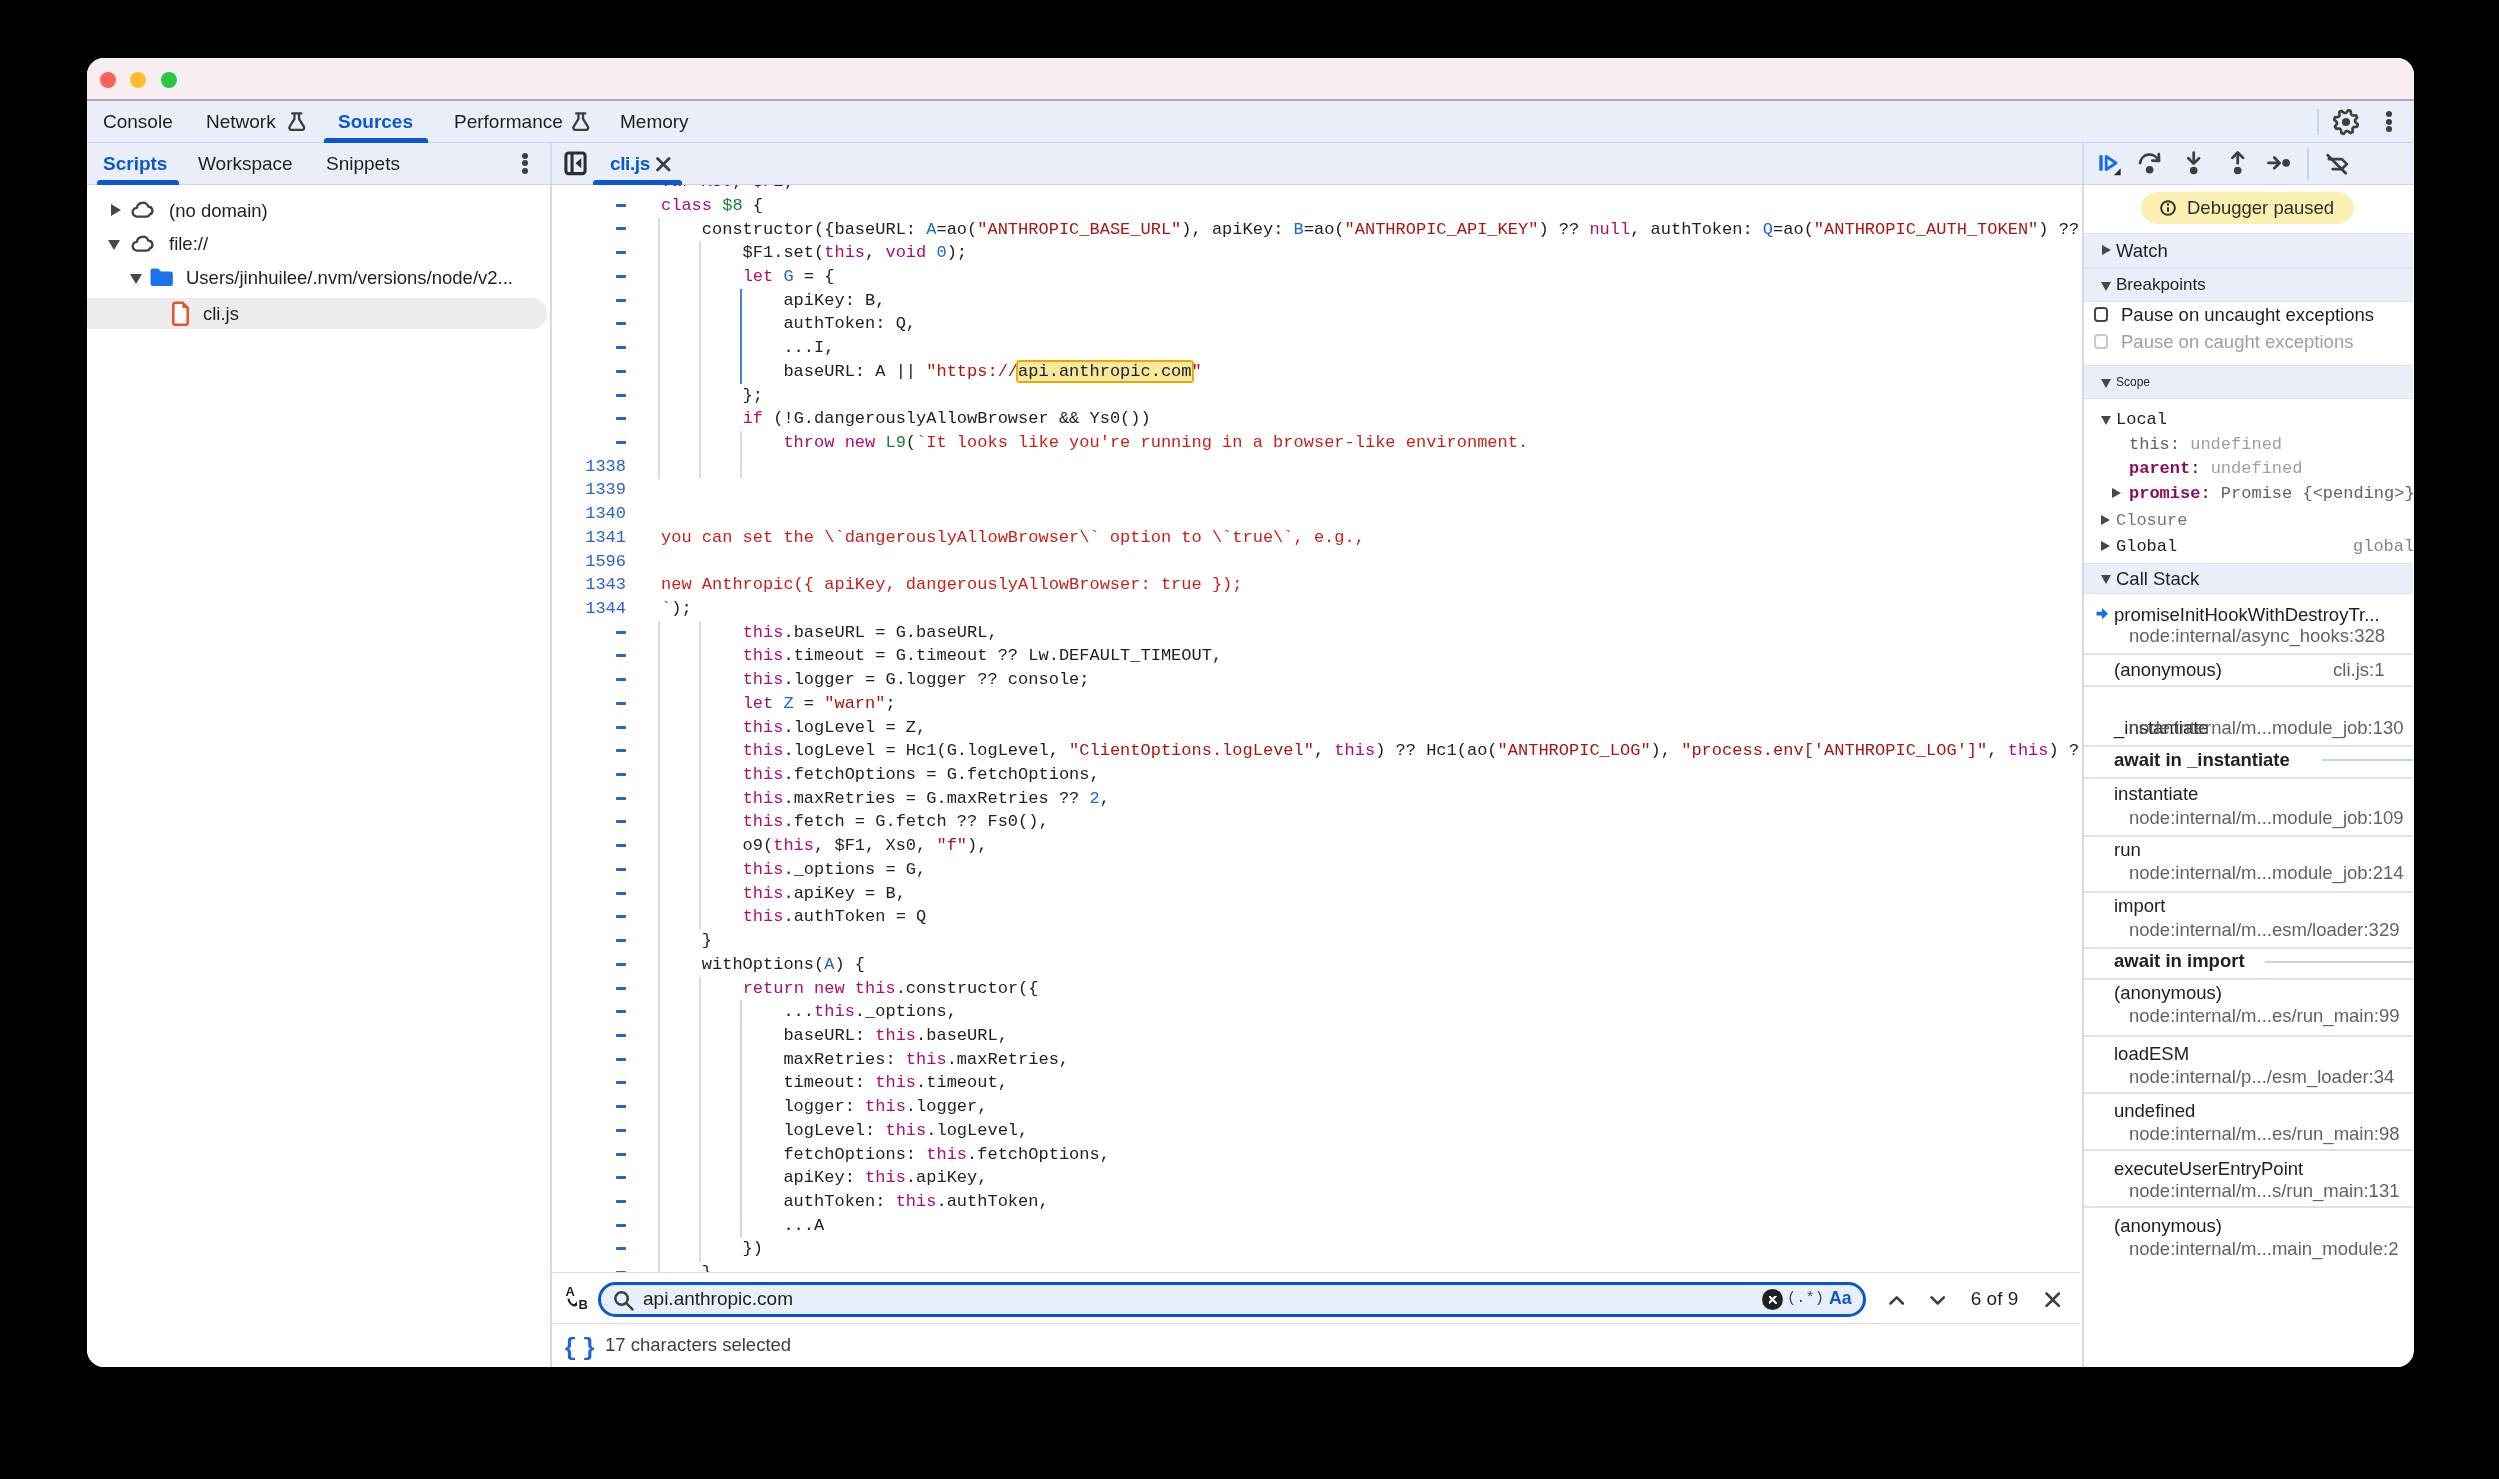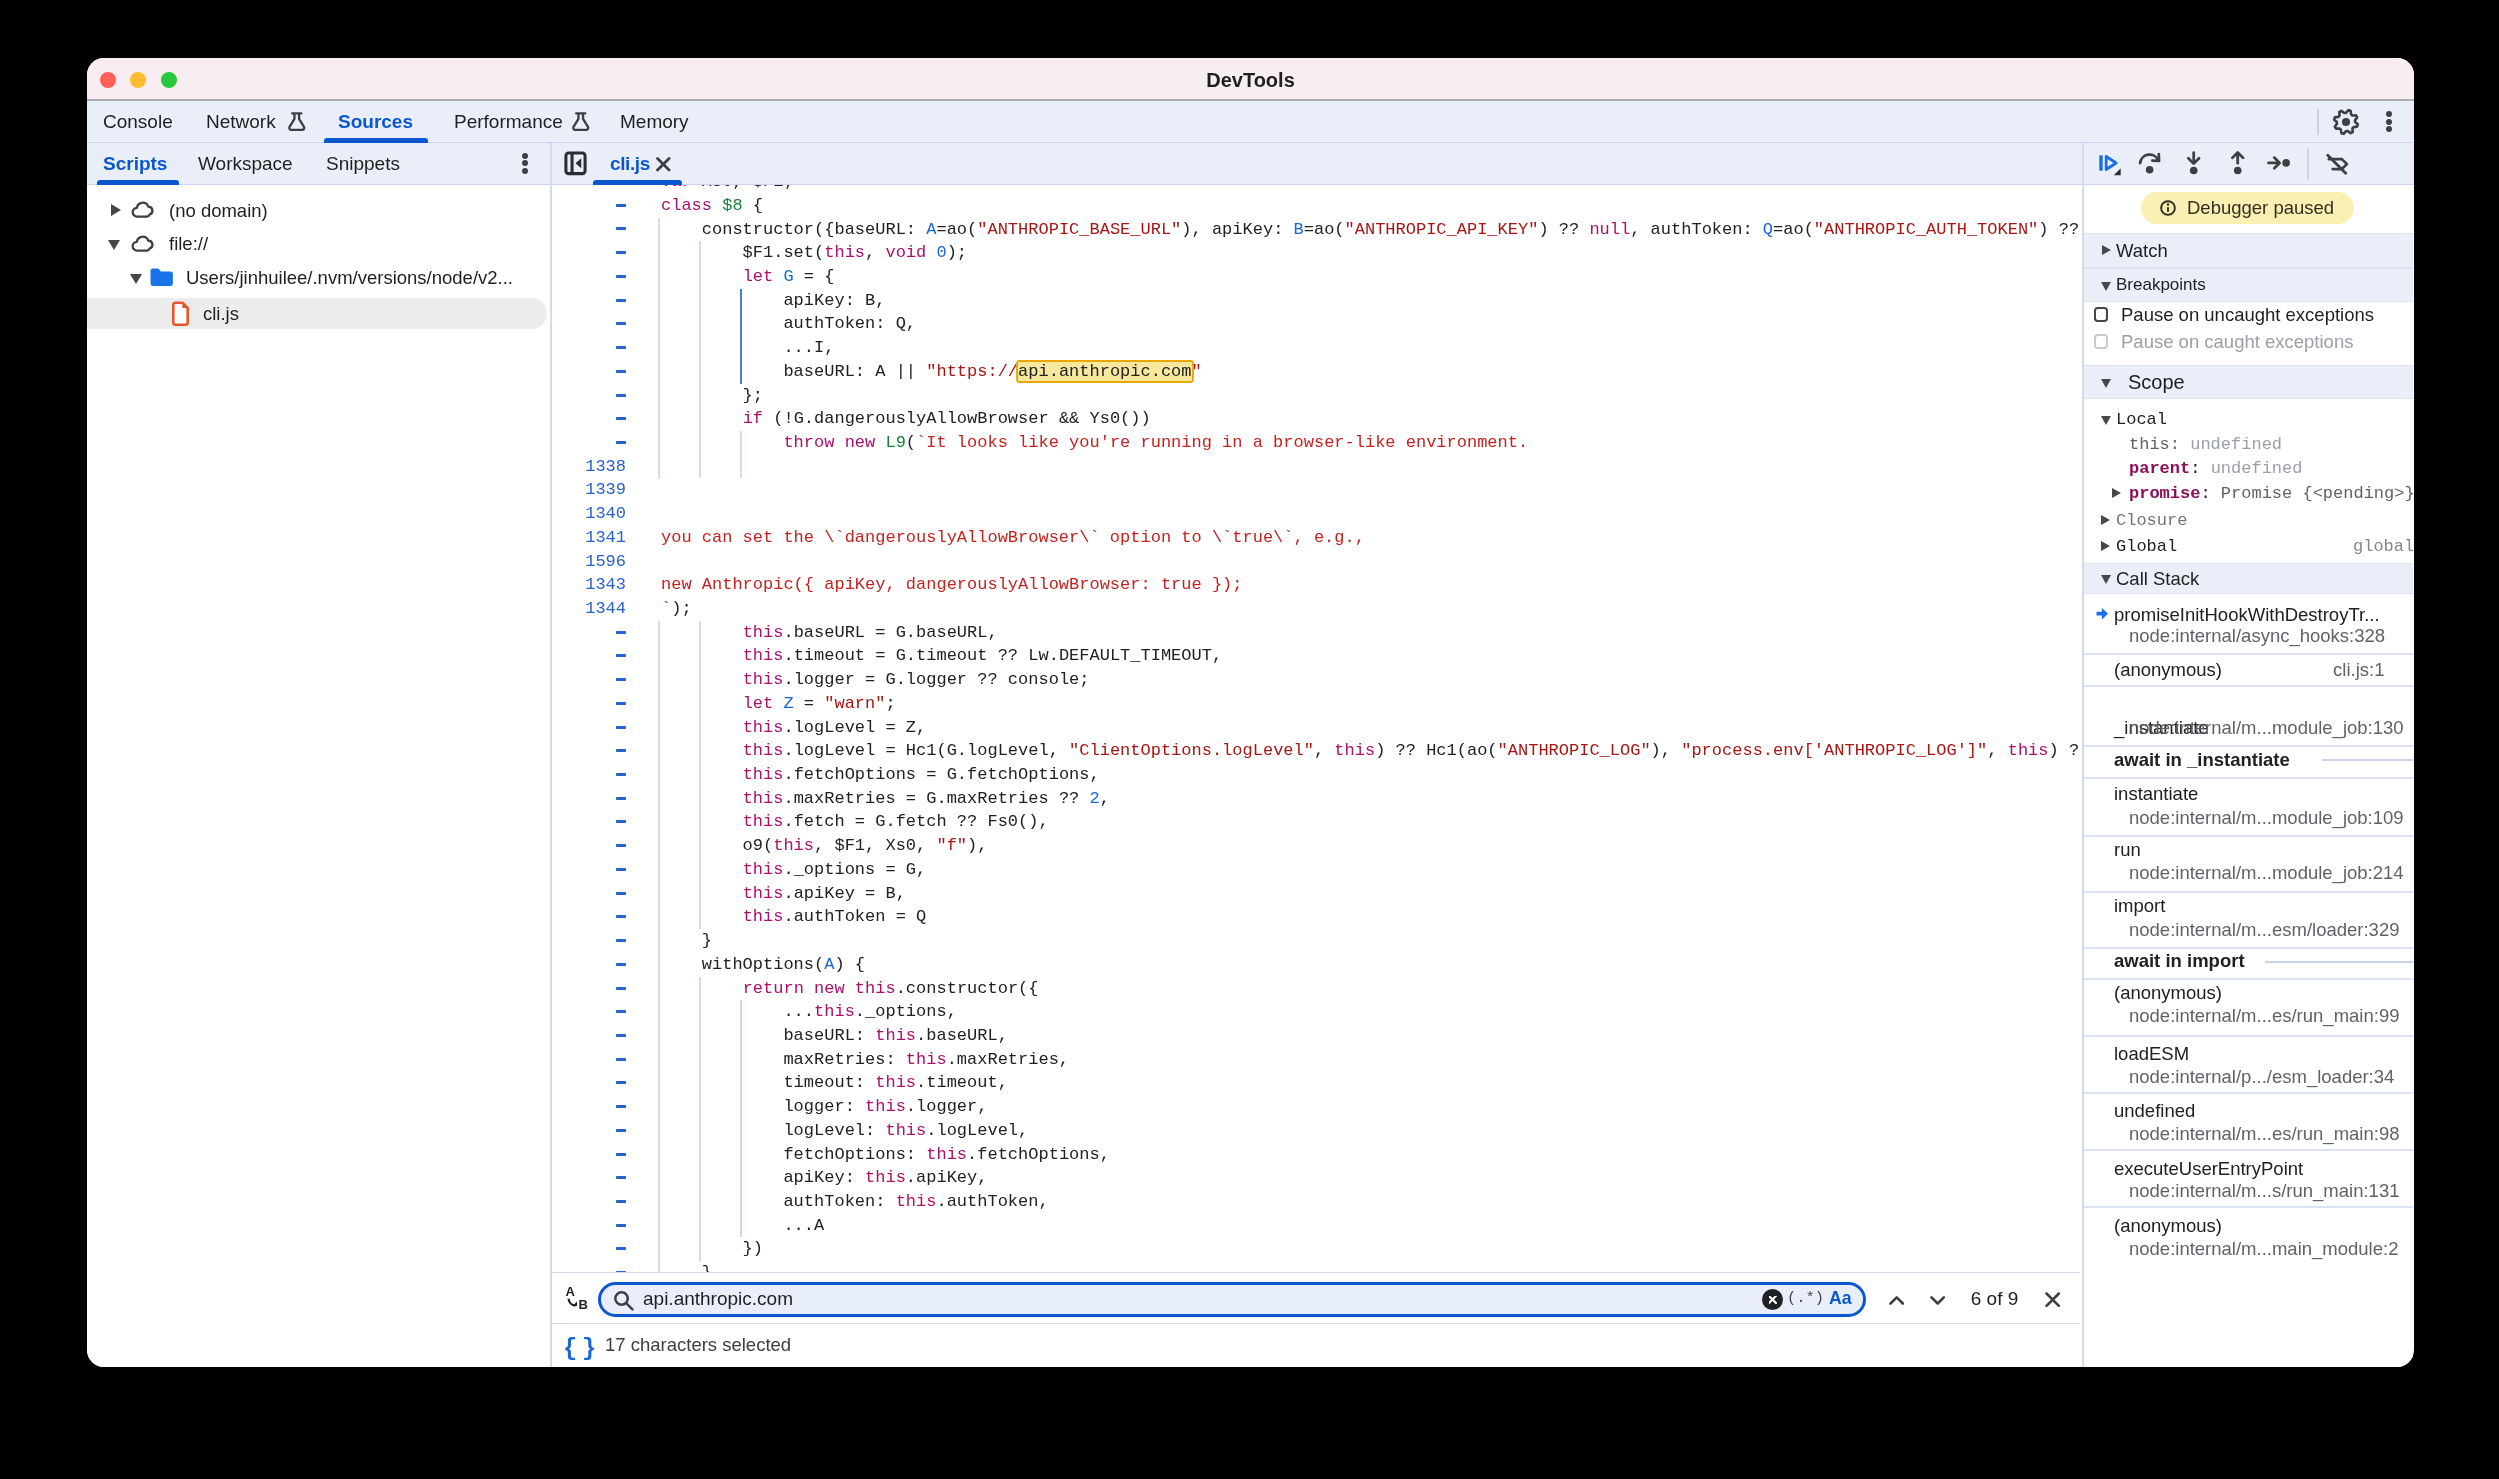--- a/index.html
+++ b/index.html
@@ -35,21 +35,20 @@
 .csbord{position:absolute;left:0;width:330px;height:1.5px;background:#DAE2F3}
 .await{position:absolute;left:31px;font-size:18.5px;font-weight:bold;color:#202124;white-space:nowrap}
 .chk{position:absolute;width:14.6px;height:14.6px;border-radius:3.8px}
 svg{display:block}
 </style></head><body>
 <div class="win">
 <div class="titlebar"></div>
 <div class="tl" style="left:12.7px;background:#FE5F57"></div>
 <div class="tl" style="left:43px;background:#FEBC2E"></div>
 <div class="tl" style="left:74px;background:#28C840"></div>
-<div class="title">DevTools</div>
 <div class="tabbar"></div>
 <div class="row2"></div>
     <div class="tabtxt" style="left:16px">Console</div>
 <div class="tabtxt" style="left:119px">Network</div>
 <svg class="abs" style="left:199px;top:53px" width="21.5" height="21" viewBox="0 0 28 27">
       <g fill="none" stroke="#3C4043" stroke-width="3" stroke-linecap="round" stroke-linejoin="round">
         <path d="M8 3 h12 M11 3 v7 L4.6 20.5 a2.6 2.6 0 0 0 2.3 3.9 h14.2 a2.6 2.6 0 0 0 2.3-3.9 L17 10 V3"></path>
       </g>
     </svg>
 <div class="tabtxt blue" style="left:251px;font-weight:bold">Sources</div>
@@ -313,21 +312,21 @@
       <div class="abs" style="left:33px;top:48px;height:35px;line-height:35px;font-size:18.5px;color:#1f1f1f">Watch</div>
 <div class="hdr" style="top:83px;height:34px"></div>
       <div class="tri" style="left:17.7px;top:97px;border-top:9.2px solid #474747;border-left:5.8px solid transparent;border-right:5.8px solid transparent"></div>
       <div class="abs" style="left:33px;top:83px;height:34px;line-height:34px;font-size:17px;color:#1f1f1f">Breakpoints</div>
 <div class="chk" style="left:10.8px;top:122px;border:2px solid #40464E"></div>
 <div class="abs" style="left:38px;top:115px;height:29px;line-height:29px;font-size:18.5px;color:#1f1f1f">Pause on uncaught exceptions</div>
 <div class="chk" style="left:10.8px;top:149px;border:2px solid #C6C9CE"></div>
 <div class="abs" style="left:38px;top:142px;height:29px;line-height:29px;font-size:18.5px;color:#9AA0A6">Pause on caught exceptions</div>
 <div class="hdr" style="top:180px;height:34px"></div>
       <div class="tri" style="left:17.7px;top:194px;border-top:9.2px solid #474747;border-left:5.8px solid transparent;border-right:5.8px solid transparent"></div>
-      <div class="abs" style="left:45px;top:180px;height:34px;line-height:34px;font-size:20px;color:#1f1f1f">Scope</div>
+      <div class="abs" style="left:33px;top:180px;height:34px;line-height:34px;font-size:12px;color:#1f1f1f">Scope</div>
 <div class="tri" style="left:17.7px;top:231px;border-top:9.2px solid #474747;border-left:5.8px solid transparent;border-right:5.8px solid transparent"></div>
 <div class="abs mono" style="left:33px;top:223px;font-size:17px;line-height:23px;color:#202124">Local</div>
 <div class="abs mono" style="left:46px;top:248px;font-size:17px;line-height:23px;color:#5F6368">this: <span style="color:#9AA0A6">undefined</span></div>
 <div class="abs mono" style="left:46px;top:272px;font-size:17px;line-height:23px;color:#8C0E5B;font-weight:bold">parent<span style="font-weight:normal;color:#202124">:</span> <span style="font-weight:normal;color:#9AA0A6">undefined</span></div>
 <div class="tri" style="left:29px;top:303px;border-left:9.2px solid #474747;border-top:5.8px solid transparent;border-bottom:5.8px solid transparent"></div>
 <div class="abs mono" style="left:46px;top:297px;font-size:17px;line-height:23px;color:#8C0E5B;font-weight:bold">promise<span style="font-weight:normal;color:#202124">:</span> <span style="font-weight:normal;color:#5F6368">Promise {&lt;pending&gt;}</span></div>
 <div class="tri" style="left:17.7px;top:330px;border-left:9.2px solid #474747;border-top:5.8px solid transparent;border-bottom:5.8px solid transparent"></div>
 <div class="abs mono" style="left:33px;top:324px;font-size:17px;line-height:23px;color:#737373">Closure</div>
 <div class="tri" style="left:17.7px;top:356px;border-left:9.2px solid #474747;border-top:5.8px solid transparent;border-bottom:5.8px solid transparent"></div>
 <div class="abs mono" style="left:33px;top:350px;font-size:17px;line-height:23px;color:#202124">Global</div>

